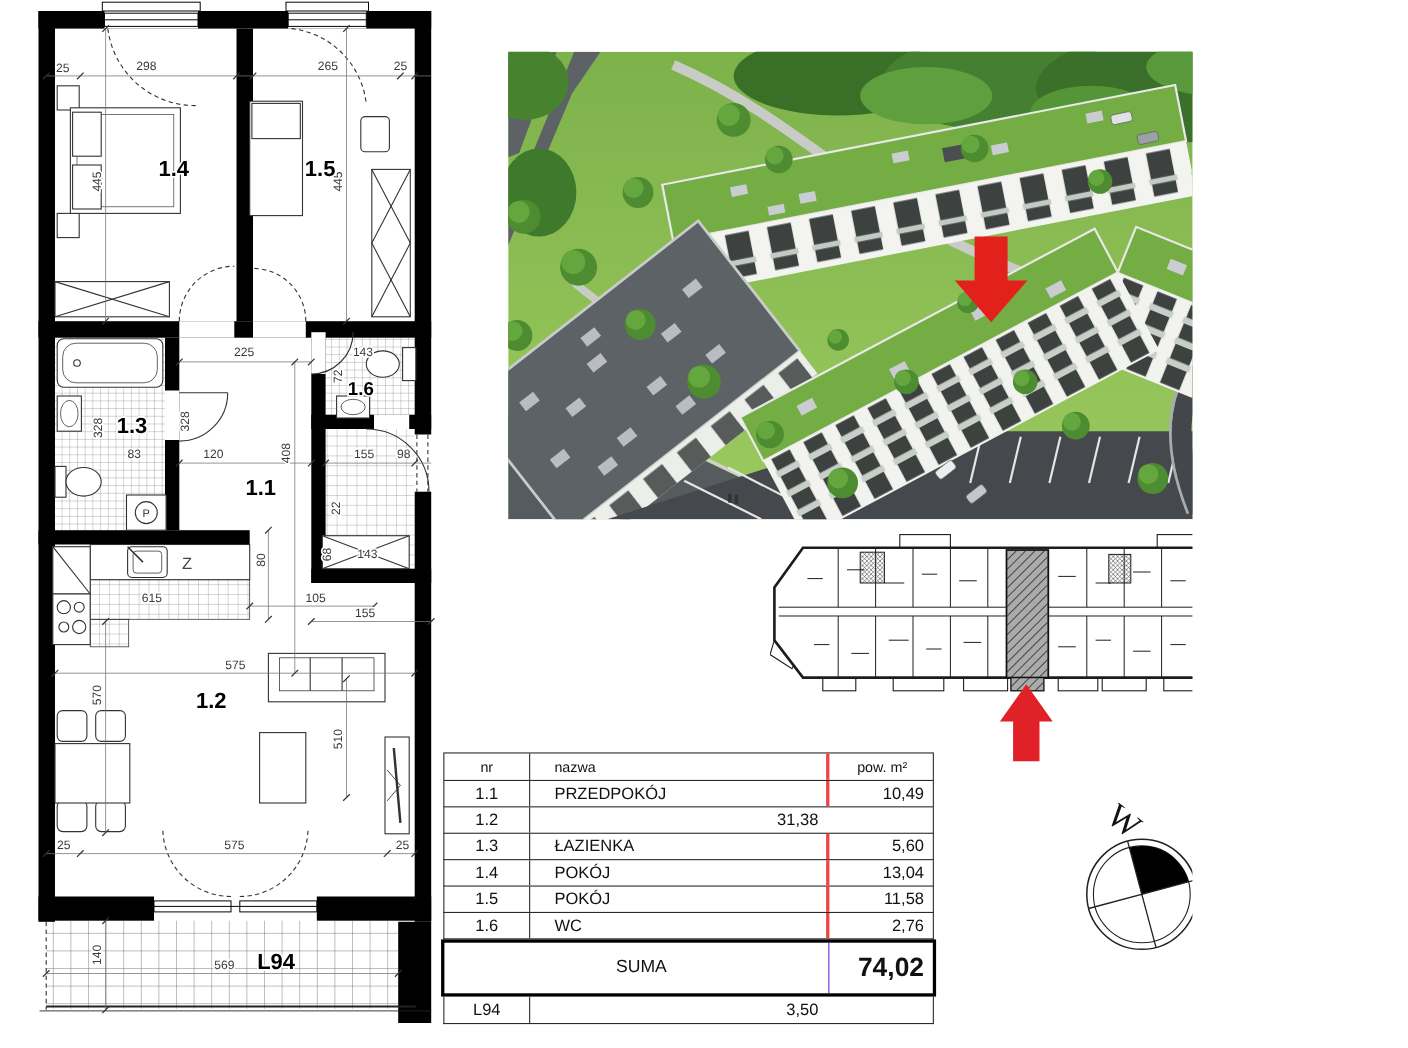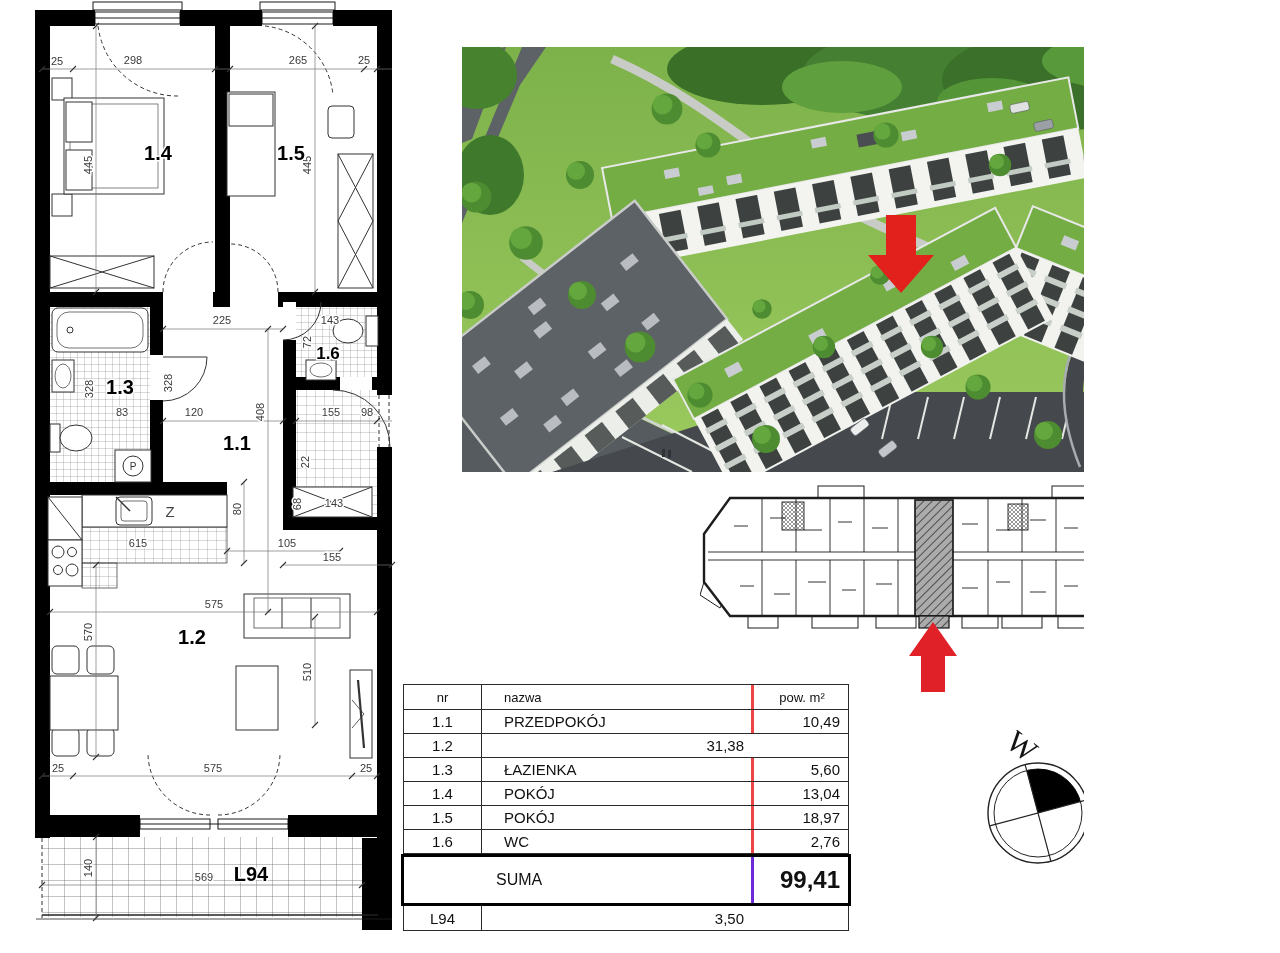--- a/index.html
+++ b/index.html
@@ -17,21 +17,21 @@
   #areatable{left:403px;top:684px;width:446px;font-family:"Liberation Sans",sans-serif;color:#111;}
   .trow{display:grid;grid-template-columns:78px 272px 96px;border:1px solid #2b2b2b;border-top:none;}
   .trow.head{border-top:1px solid #2b2b2b;height:24px;font-size:13px;text-align:right;}
   .trow.data{height:23px;font-size:15px;}
   .tc{display:flex;align-items:center;overflow:hidden;white-space:nowrap;}
   .tc.nr{justify-content:center;border-right:1px solid #2b2b2b;}
   .tc.name{padding-left:22px;border-right:3px solid #ef4444;}
   .tc.val{justify-content:flex-end;padding-right:10px;}
   .tc.valc{justify-content:center;}
   .trow.suma{grid-template-columns:350px 96px;height:46px;border:3px solid #000;margin-left:-2px;margin-right:-2px;}
-  .trow.suma .tc.name{padding-left:92px;font-size:16px;border-right:3px solid #6d28d9;}
+  .trow.suma .tc.name{padding-left:116px;font-size:16px;border-right:1px solid #6d28d9;margin-left:40px;}
   .trow.suma .tc.val{font-size:24px;font-weight:bold;}
   .trow.loggia{height:24px;font-size:15px;}
 </style>
 </head>
 <body>
 
 <div id="canvas">
 
 <svg class="abs" style="left:0;top:0" width="420" height="953" viewBox="0 0 420 953">
   <defs>
@@ -578,30 +578,30 @@
     <div class="tc val">5,60</div>
   </div>
   <div class="trow data">
     <div class="tc nr">1.4</div>
     <div class="tc name">POKÓJ</div>
     <div class="tc val">13,04</div>
   </div>
   <div class="trow data">
     <div class="tc nr">1.5</div>
     <div class="tc name">POKÓJ</div>
-    <div class="tc val">18,97</div>
+    <div class="tc val">11,58</div>
   </div>
   <div class="trow data">
     <div class="tc nr">1.6</div>
     <div class="tc name">WC</div>
     <div class="tc val">2,76</div>
   </div>
   <div class="trow suma">
     <div class="tc name">SUMA</div>
-    <div class="tc val">99,41</div>
+    <div class="tc val">74,02</div>
   </div>
   <div class="trow data loggia">
     <div class="tc nr">L94</div>
     <div class="tc val">3,50</div>
   </div>
 </div>
 
 <svg class="abs" style="left:975px;top:730px" width="160" height="170" viewBox="0 0 160 170">
   <g>
     <circle cx="63" cy="83" r="50" fill="none" stroke="#222" stroke-width="1.4"></circle>

